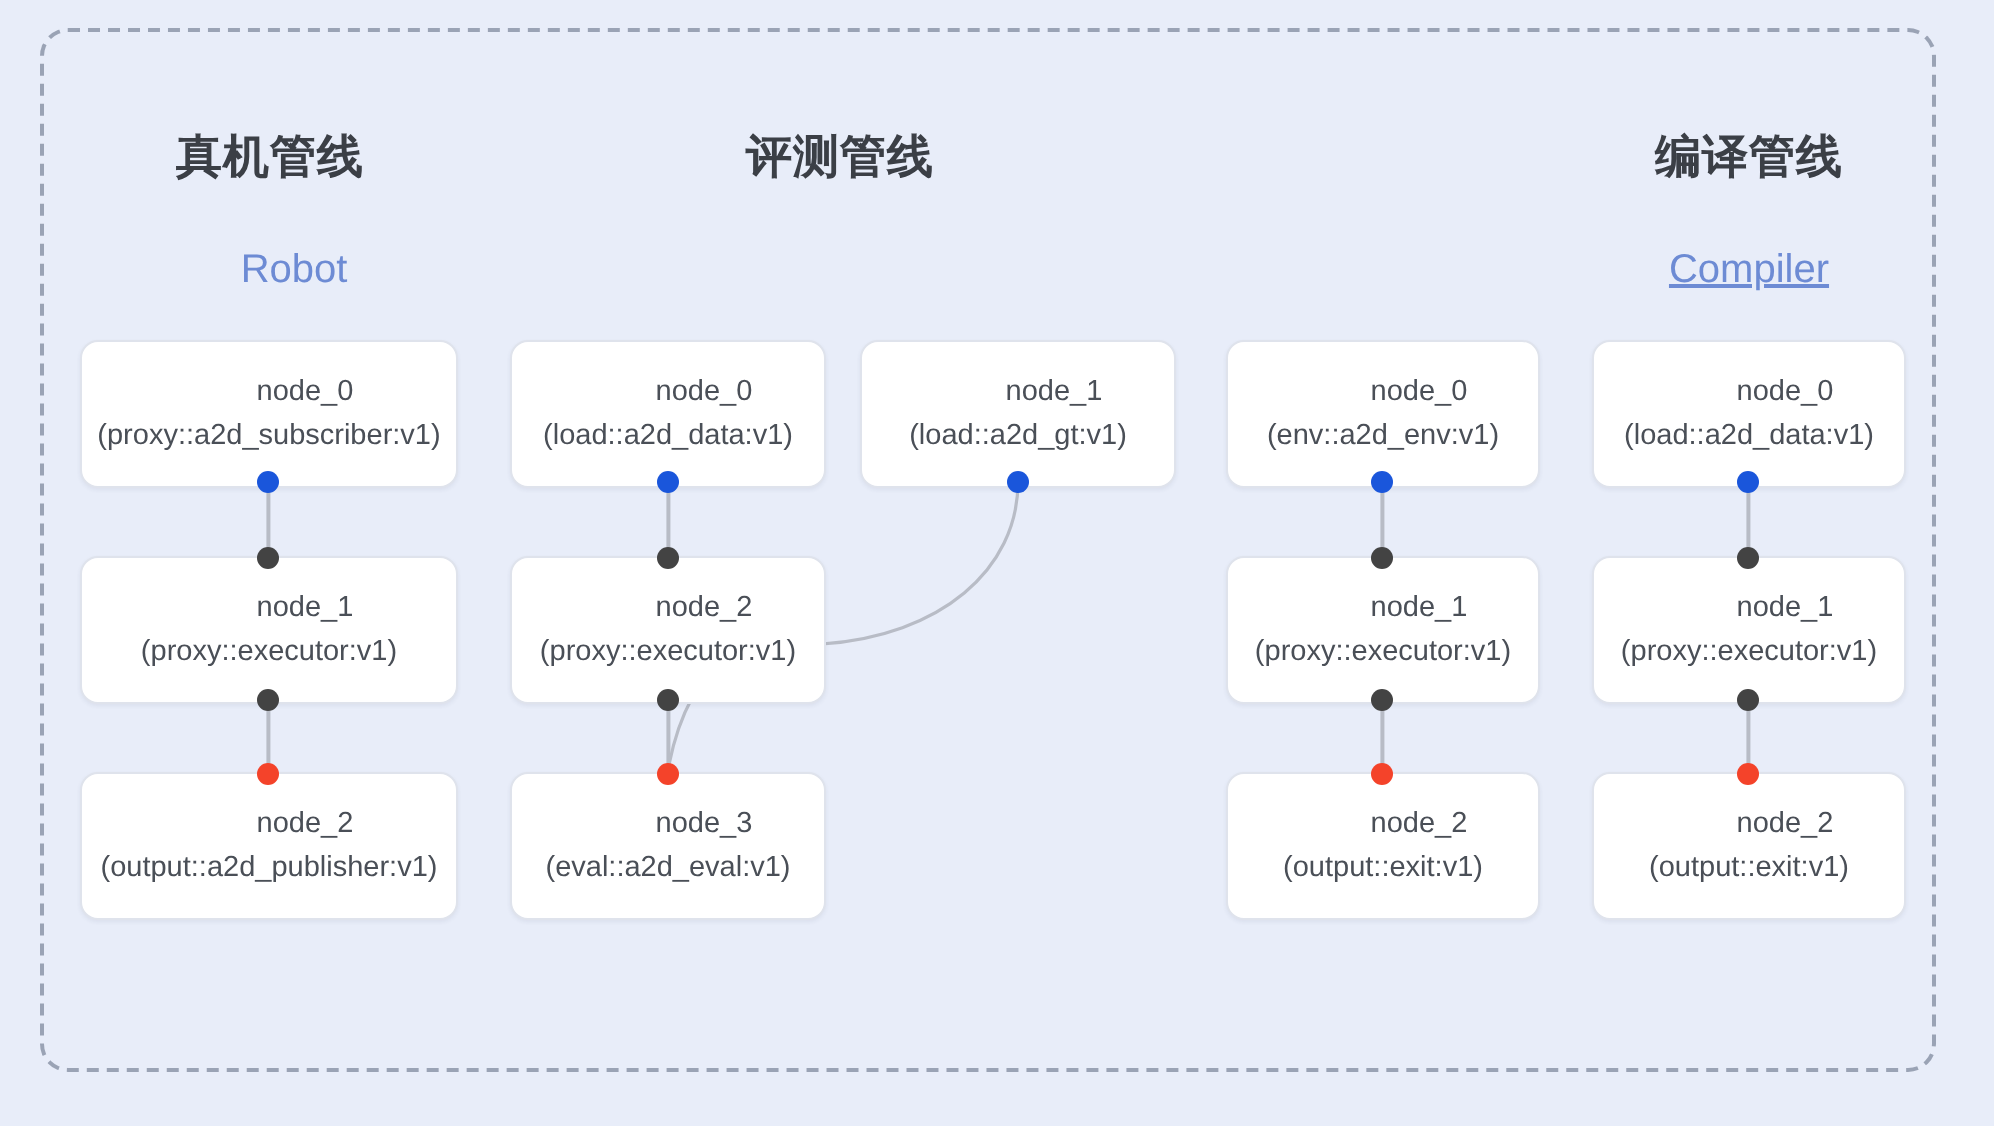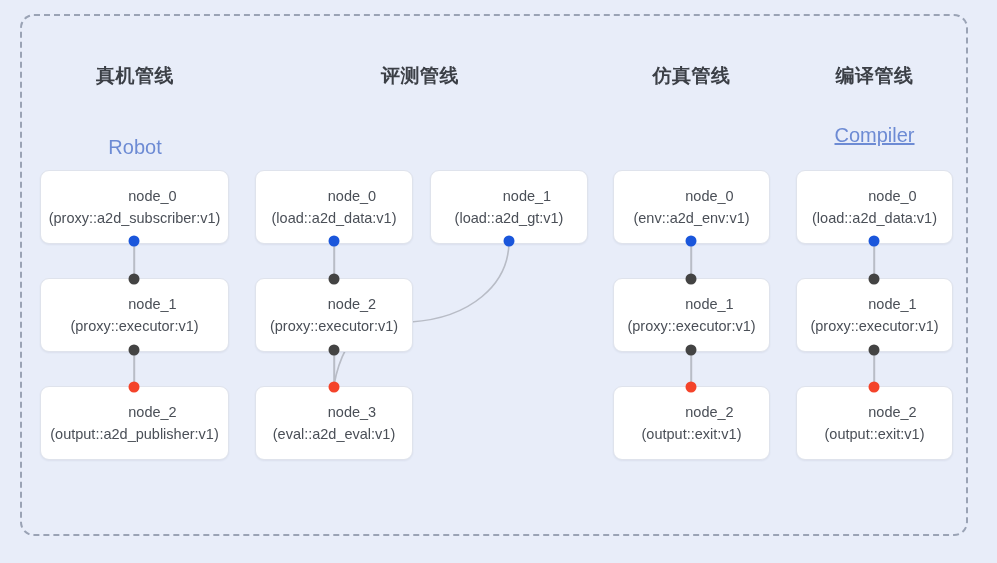--- a/index.html
+++ b/index.html
@@ -22,21 +22,21 @@
     width: 948px;
     height: 522px;
     border: 2px dashed #9aa3b5;
     border-radius: 14px;
     box-sizing: border-box;
     background: transparent;
   }
   .col-title-cn {
     position: absolute;
     text-align: center;
-    font-size: 19px;
+    font-size: 23px;
     font-weight: bold;
     color: #3b3f46;
     letter-spacing: 0.5px;
     white-space: nowrap;
   }
   .col-title-en {
     position: absolute;
     text-align: center;
     font-size: 20px;
     color: #6d8bd4;
@@ -87,25 +87,24 @@
   }
 </style>
 </head>
 <body>
 
 <div id="canvas">
 
   <div id="dashed-frame"></div>
 
   <div class="col-title-cn" style="left:40px; top:63px; width:190px;">真机管线</div>
-  <div class="col-title-en" style="left:40px; top:124px; width:190px;margin-top:12px;">Robot</div>
+  <div class="col-title-en" style="left:52px; top:124px; width:190px;">Robot</div>
 
   <div class="col-title-cn" style="left:256px; top:63px; width:328px;">评测管线</div>
 
-  <div class="col-title-cn" style="left:613px; top:63px; width:157px;">仿真管线</div>
 
   <div class="col-title-cn" style="left:796px; top:63px; width:157px;">编译管线</div>
   <div class="col-title-en" style="left:796px; top:124px; width:157px;text-decoration:underline;">Compiler</div>
 
   <svg class="curves" viewBox="0 0 997 563">
     <path d="M 509 241 C 509 285, 470 318, 411 322" fill="none" stroke="#b8bcc6" stroke-width="1.6"></path>
     <path d="M 346 349 C 340 360, 336 374, 334 385" fill="none" stroke="#b8bcc6" stroke-width="1.6"></path>
   </svg>
 
   <div class="edge-line" style="left:134px; top:241px; height:38px;"></div>

